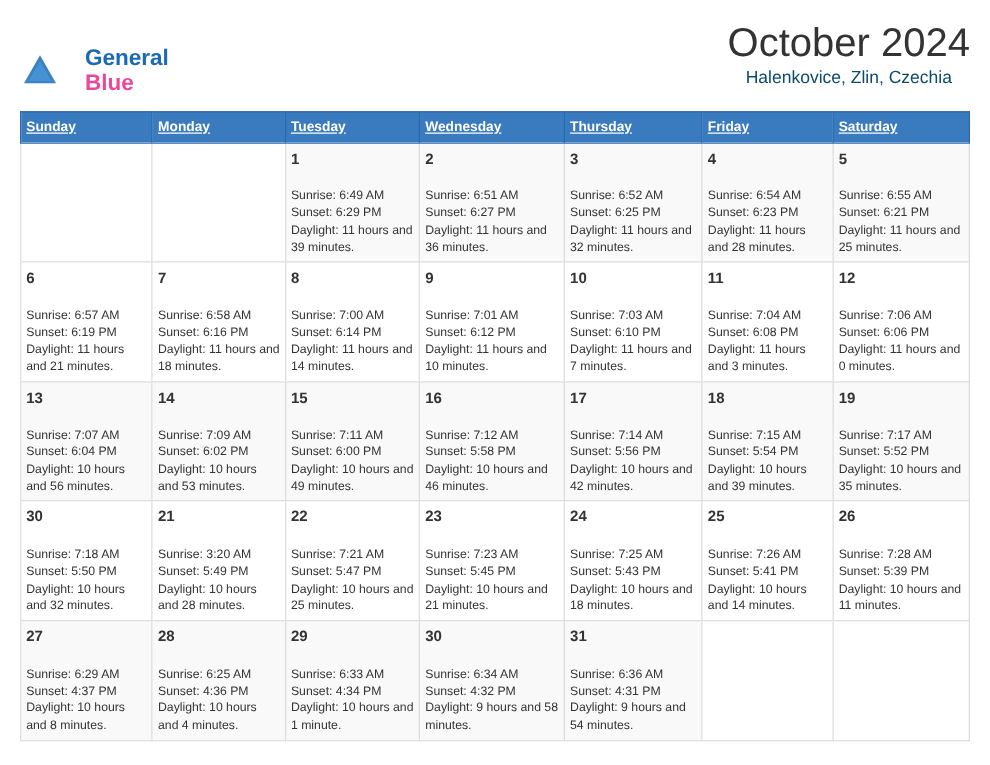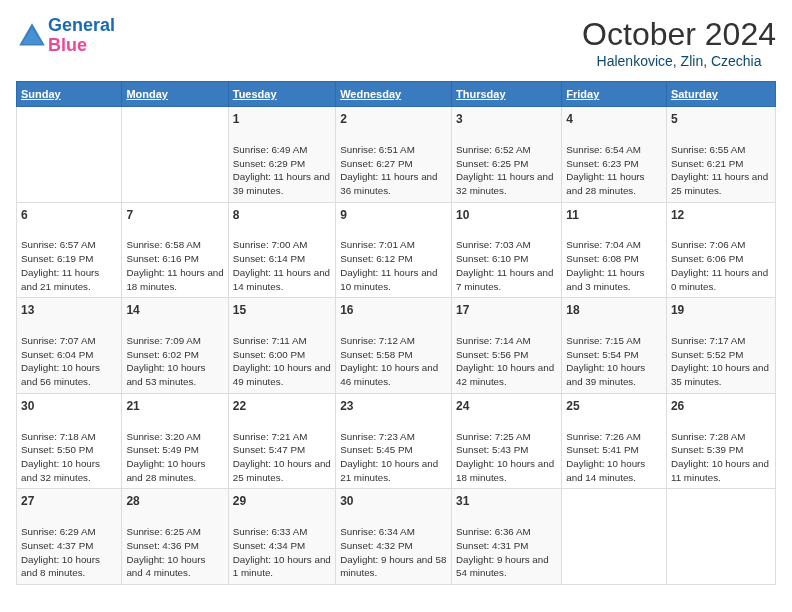--- a/index.html
+++ b/index.html
@@ -12,21 +12,22 @@
     }
     .header {
       display: flex;
       justify-content: space-between;
       align-items: flex-start;
       margin-bottom: 12px;
     }
     .logo {
       display: flex;
       align-items: center;
-      gap: 0;
+      gap: 20px;
+      margin-top: 21px;
     }
     .logo-text {
       font-size: 18px;
       font-weight: bold;
       color: #333;
       line-height: 1.1;
     }
     .logo-text span {
       color: #1a6ab5;
     }

